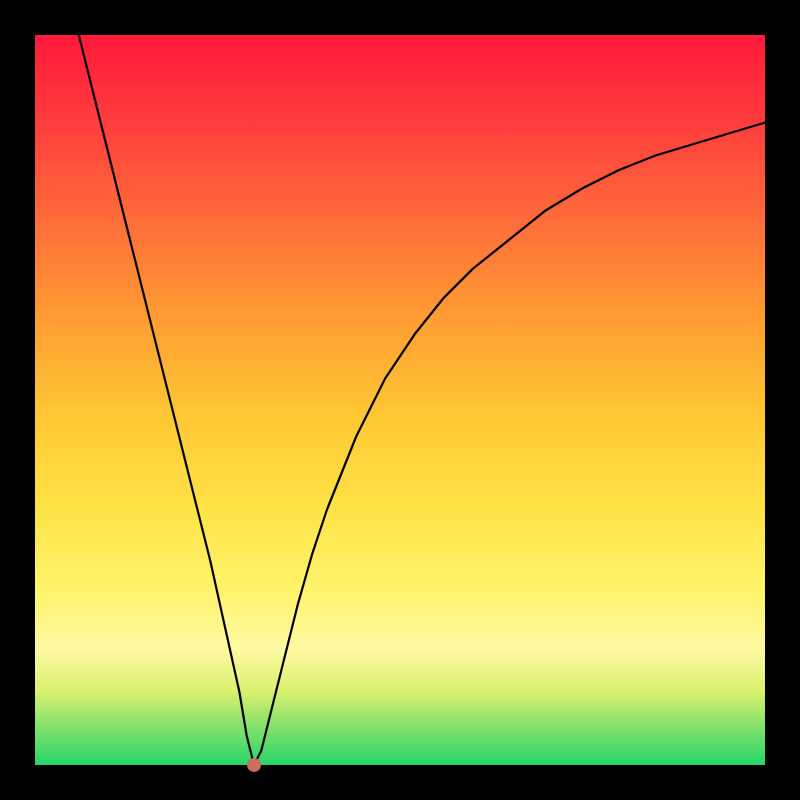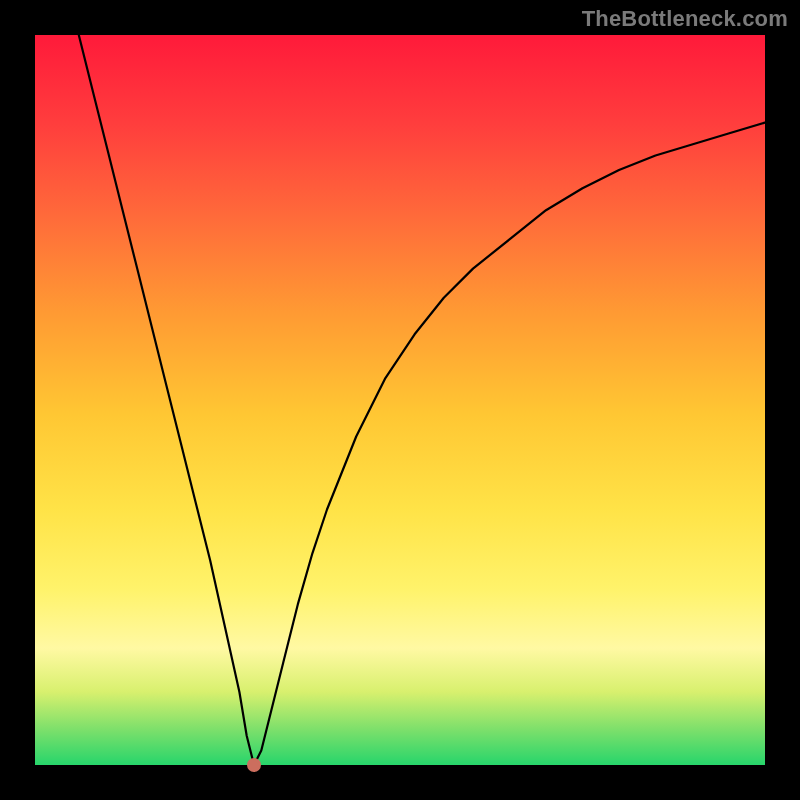--- a/index.html
+++ b/index.html
@@ -55,21 +55,20 @@
     font-weight: 600;
     color: #7a7a7a;
     letter-spacing: 0.2px;
     user-select: none;
   }
 </style>
 </head>
 <body>
 
 <div class="stage">
-  <div class="watermark">TheBottleneck.com</div>
 
   <div class="plot-area">
     <svg class="curve-svg" viewBox="0 0 730 730" preserveAspectRatio="none">
       <path id="curve-path" d="M43.80 0.00 L58.40 58.40 L73.00 116.80 L87.60 175.20 L102.20 233.60 L116.80 292.00 L131.40 350.40 L146.00 408.80 L160.60 467.20 L175.20 525.60 L189.80 591.30 L204.40 657.00 L211.70 700.80 L219.00 730.00 L226.30 715.40 L233.60 686.20 L248.20 627.80 L262.80 569.40 L277.40 518.30 L292.00 474.50 L321.20 401.50 L350.40 343.10 L379.60 299.30 L408.80 262.80 L438.00 233.60 L474.50 204.40 L511.00 175.20 L547.50 153.30 L584.00 135.05 L620.50 120.45 L657.00 109.50 L693.50 98.55 L730.00 87.60" fill="none" stroke="#000000" stroke-width="2.2" stroke-linejoin="round" stroke-linecap="round"></path>
     </svg>
     <div id="min-marker" class="marker" style="left: 219px; top: 730px; background: rgb(204, 110, 94);"></div>
   </div>
 </div>
 
 </body></html>

